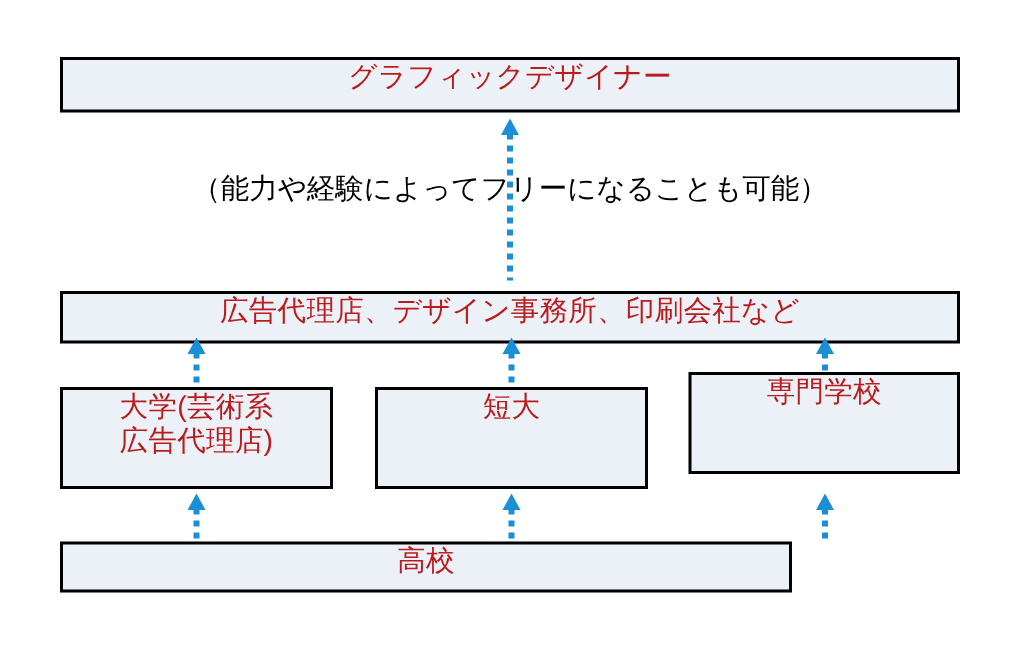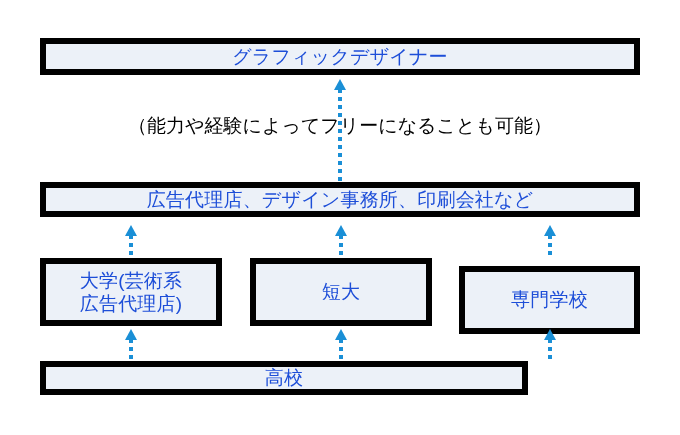--- a/index.html
+++ b/index.html
@@ -19,53 +19,53 @@
     height: 435px;
     background: #ffffff;
     overflow: hidden;
   }
 
   
   .node {
     position: absolute;
     box-sizing: border-box;
     background: #ecf1f8;
-    border: 6px solid #000000;
+    border: 2px solid #000000;
     display: flex;
-    align-items: center;
+    align-items: flex-start;
     justify-content: center;
     text-align: center;
     line-height: 1.22;
-    color: #1d4ed8;
+    color: #b91c1c;
     letter-spacing: 0.2px;
   }
   .node .label {
     display: block;
     white-space: pre-line;
     padding: 0 4px;
   }
 
   #node-graphic-designer {
     left: 40px;  top: 38px;  width: 600px; height: 37px;
     font-size: 19px;
   }
   #node-employers {
-    left: 40px;  top: 182px; width: 600px; height: 35px;
+    left: 40px;  top: 194px; width: 600px; height: 35px;
     font-size: 19px;
   }
   #node-university {
     left: 40px;  top: 258px; width: 182px; height: 68px;
     font-size: 19px;
   }
   #node-junior-college {
     left: 250px; top: 258px; width: 182px; height: 68px;
     font-size: 19px;
   }
   #node-vocational-school {
-    left: 459px; top: 266px; width: 181px; height: 68px;
+    left: 459px; top: 248px; width: 181px; height: 68px;
     font-size: 19px;
   }
   #node-high-school {
     left: 40px;  top: 361px; width: 488px; height: 34px;
     font-size: 19px;
   }
 
   
   .caption {
     position: absolute;

